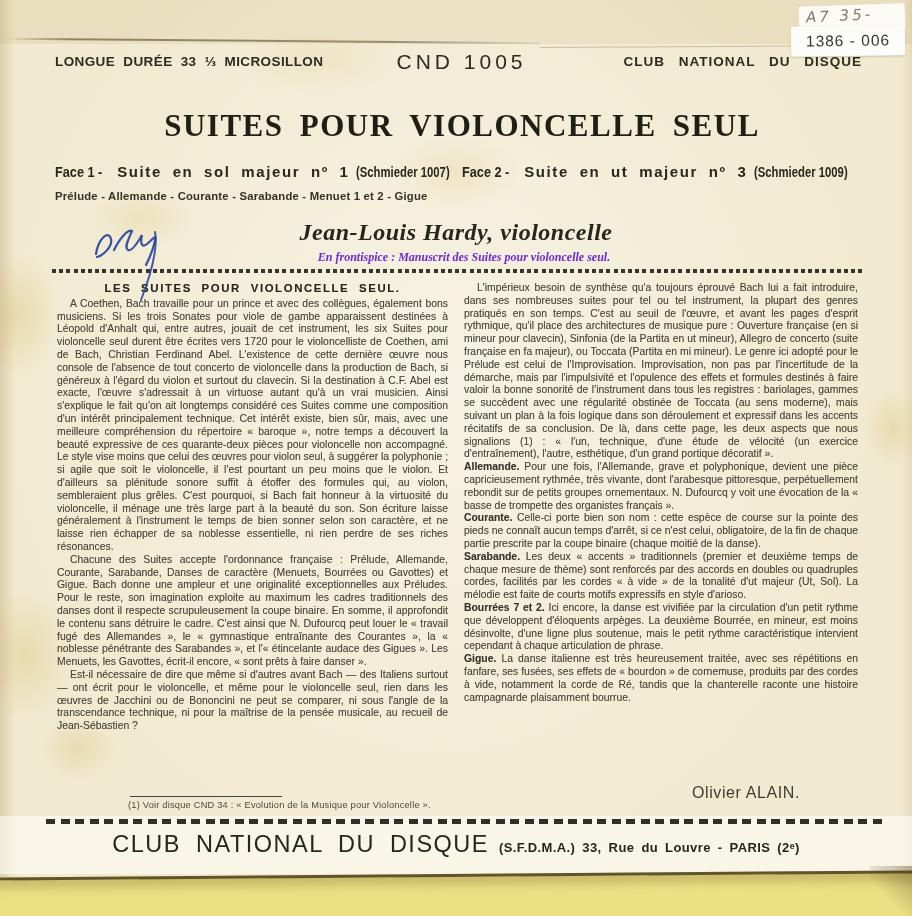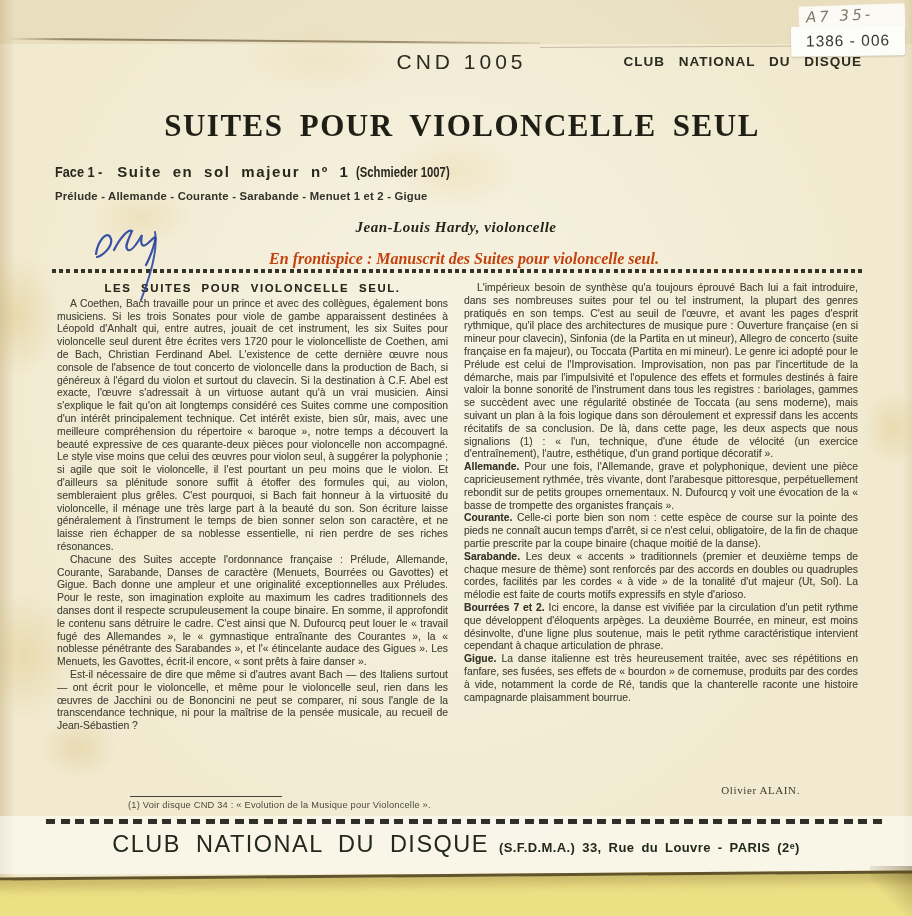--- a/index.html
+++ b/index.html
@@ -66,42 +66,42 @@
   .face-1 { left:55px;  width:395px; }
   .face-2 { left:462px; width:410px; }
   .face-line { white-space:nowrap; color:#27271d; }
   .face-label { display:inline-block; font-weight:700; font-size:15.5px; transform:scaleX(.82); transform-origin:left bottom; }
   .face-title { font-weight:700; font-size:15px; letter-spacing:1.6px; word-spacing:5px; }
   .face-schm  { display:inline-block; font-weight:700; font-size:14.5px; transform:scaleX(.78); transform-origin:left bottom; margin-left:2px; }
   .face-tracks{ margin-top:9px; font-weight:700; font-size:11.3px; letter-spacing:.2px; color:#33332a; }
 
   .performer { position:absolute; top:219px; left:0; right:0; text-align:center;
                font-family:"Liberation Serif", serif; font-style:italic; font-weight:600;
-               font-size:15px; letter-spacing:.5px; color:#26261c; }
+               font-size:24px; letter-spacing:.5px; color:#26261c; }
   .frontispiece { position:absolute; top:250px; left:16px; right:0; text-align:center;
                   font-family:"Liberation Serif", serif; font-style:italic; font-weight:700;
-                  font-size:16px; color:#c2410c; }
+                  font-size:12px; color:#6d28d9; }
 
   .dotted-rule { position:absolute; top:269px; left:52px; width:810px; height:4px;
                  background:repeating-linear-gradient(90deg,#35352b 0 4px, transparent 4px 7.2px); }
 
   
   .col { position:absolute; top:282px; height:505px; overflow:hidden;
          font-size:10.4px; line-height:12.8px; text-align:justify;
          color:#45453a; text-shadow:0 0 .4px rgba(70,70,45,.35); }
   .col-left  { left:57px;  width:391px; }
   .col-right { left:464px; width:394px; }
   .col-heading { font-weight:700; font-size:11.4px; letter-spacing:1.6px; word-spacing:5px;
                  color:#26261c; text-align:center; margin-bottom:3px; }
   .para { margin:0; text-indent:13px; }
   .lead-para { text-indent:0; }
   .para b { font-weight:700; color:#34342a; }
 
   .byline { position:absolute; top:784px; left:464px; width:394px; text-align:right;
-            padding-right:58px; box-sizing:border-box; font-size:11px; letter-spacing:.6px; color:#3c3c30;font-family:Liberation Serif, serif; }
+            padding-right:58px; box-sizing:border-box; font-size:16px; letter-spacing:.6px; color:#3c3c30; }
   .footnote-rule { position:absolute; top:796px; left:130px; width:152px; height:1px; background:#43433a; }
   .footnote { position:absolute; top:800px; left:128px; width:390px;
               font-size:9.3px; letter-spacing:.2px; color:#4a4a3e; }
 
   .dashed-rule { position:absolute; top:819px; left:46px; width:840px; height:5px;
                  background:repeating-linear-gradient(90deg,#30302a 0 9px, transparent 9px 14.5px); }
 
   .footer { position:absolute; top:831px; left:0; right:0; display:flex;
             justify-content:center; align-items:baseline; gap:10px; white-space:nowrap; }
   .footer-club { font-size:23.5px; font-weight:500; letter-spacing:1.5px; word-spacing:7px; color:#23281d; }
@@ -122,35 +122,41 @@
   <div class="layer footer-strip"></div>
   <div class="layer bottom-band"></div>
   <div class="layer corner-cut"></div>
 
   <div class="sticker-small"></div>
   <div class="pencil">A7 35-</div>
   <div class="sticker">
     <span>1386 - 006</span>
   </div>
 
+  <div class="hdr hdr-left">LONGUE DURÉE 33 ⅓ MICROSILLON</div>
   <div class="hdr-cat">CND 1005</div>
   <div class="hdr hdr-right">CLUB NATIONAL DU DISQUE</div>
 
   <div class="album-title">SUITES POUR VIOLONCELLE SEUL</div>
 
   <div class="faces">
     <div class="face face-1">
       <div class="face-line">
         <span class="face-label">Face 1 -</span>
         <span class="face-title">Suite en sol majeur nº 1</span>
         <span class="face-schm">(Schmieder 1007)</span>
       </div>
       <div class="face-tracks">Prélude - Allemande - Courante - Sarabande - Menuet 1 et 2 - Gigue</div>
     </div>
     <div class="face face-2">
+      <div class="face-line">
+        <span class="face-label">Face 2 -</span>
+        <span class="face-title">Suite en ut majeur nº 3</span>
+        <span class="face-schm">(Schmieder 1009)</span>
+      </div>
     </div>
   </div>
 
   <div class="performer">Jean-Louis Hardy, violoncelle</div>
   <div class="frontispiece">En frontispice : Manuscrit des Suites pour violoncelle seul.</div>
 
   <svg class="signature-svg" width="120" height="90" viewBox="0 0 120 90" fill="none">
     <path d="M12,40 C14,26 24,15 27,25 C29,33 18,42 13,43" stroke="#24409e" stroke-width="2.2" stroke-linecap="round" opacity=".9"></path>
     <path d="M30,36 C36,24 44,15 48,17 C44,26 40,34 44,36 C48,38 54,28 58,21 C56,30 58,34 63,30 C68,26 73,19 71,27 C69,36 65,45 62,51" stroke="#24409e" stroke-width="2.2" stroke-linecap="round" opacity=".9"></path>
     <path d="M71,18 C74,34 67,60 57,86" stroke="#24409e" stroke-width="2" stroke-linecap="round" opacity=".85"></path>

